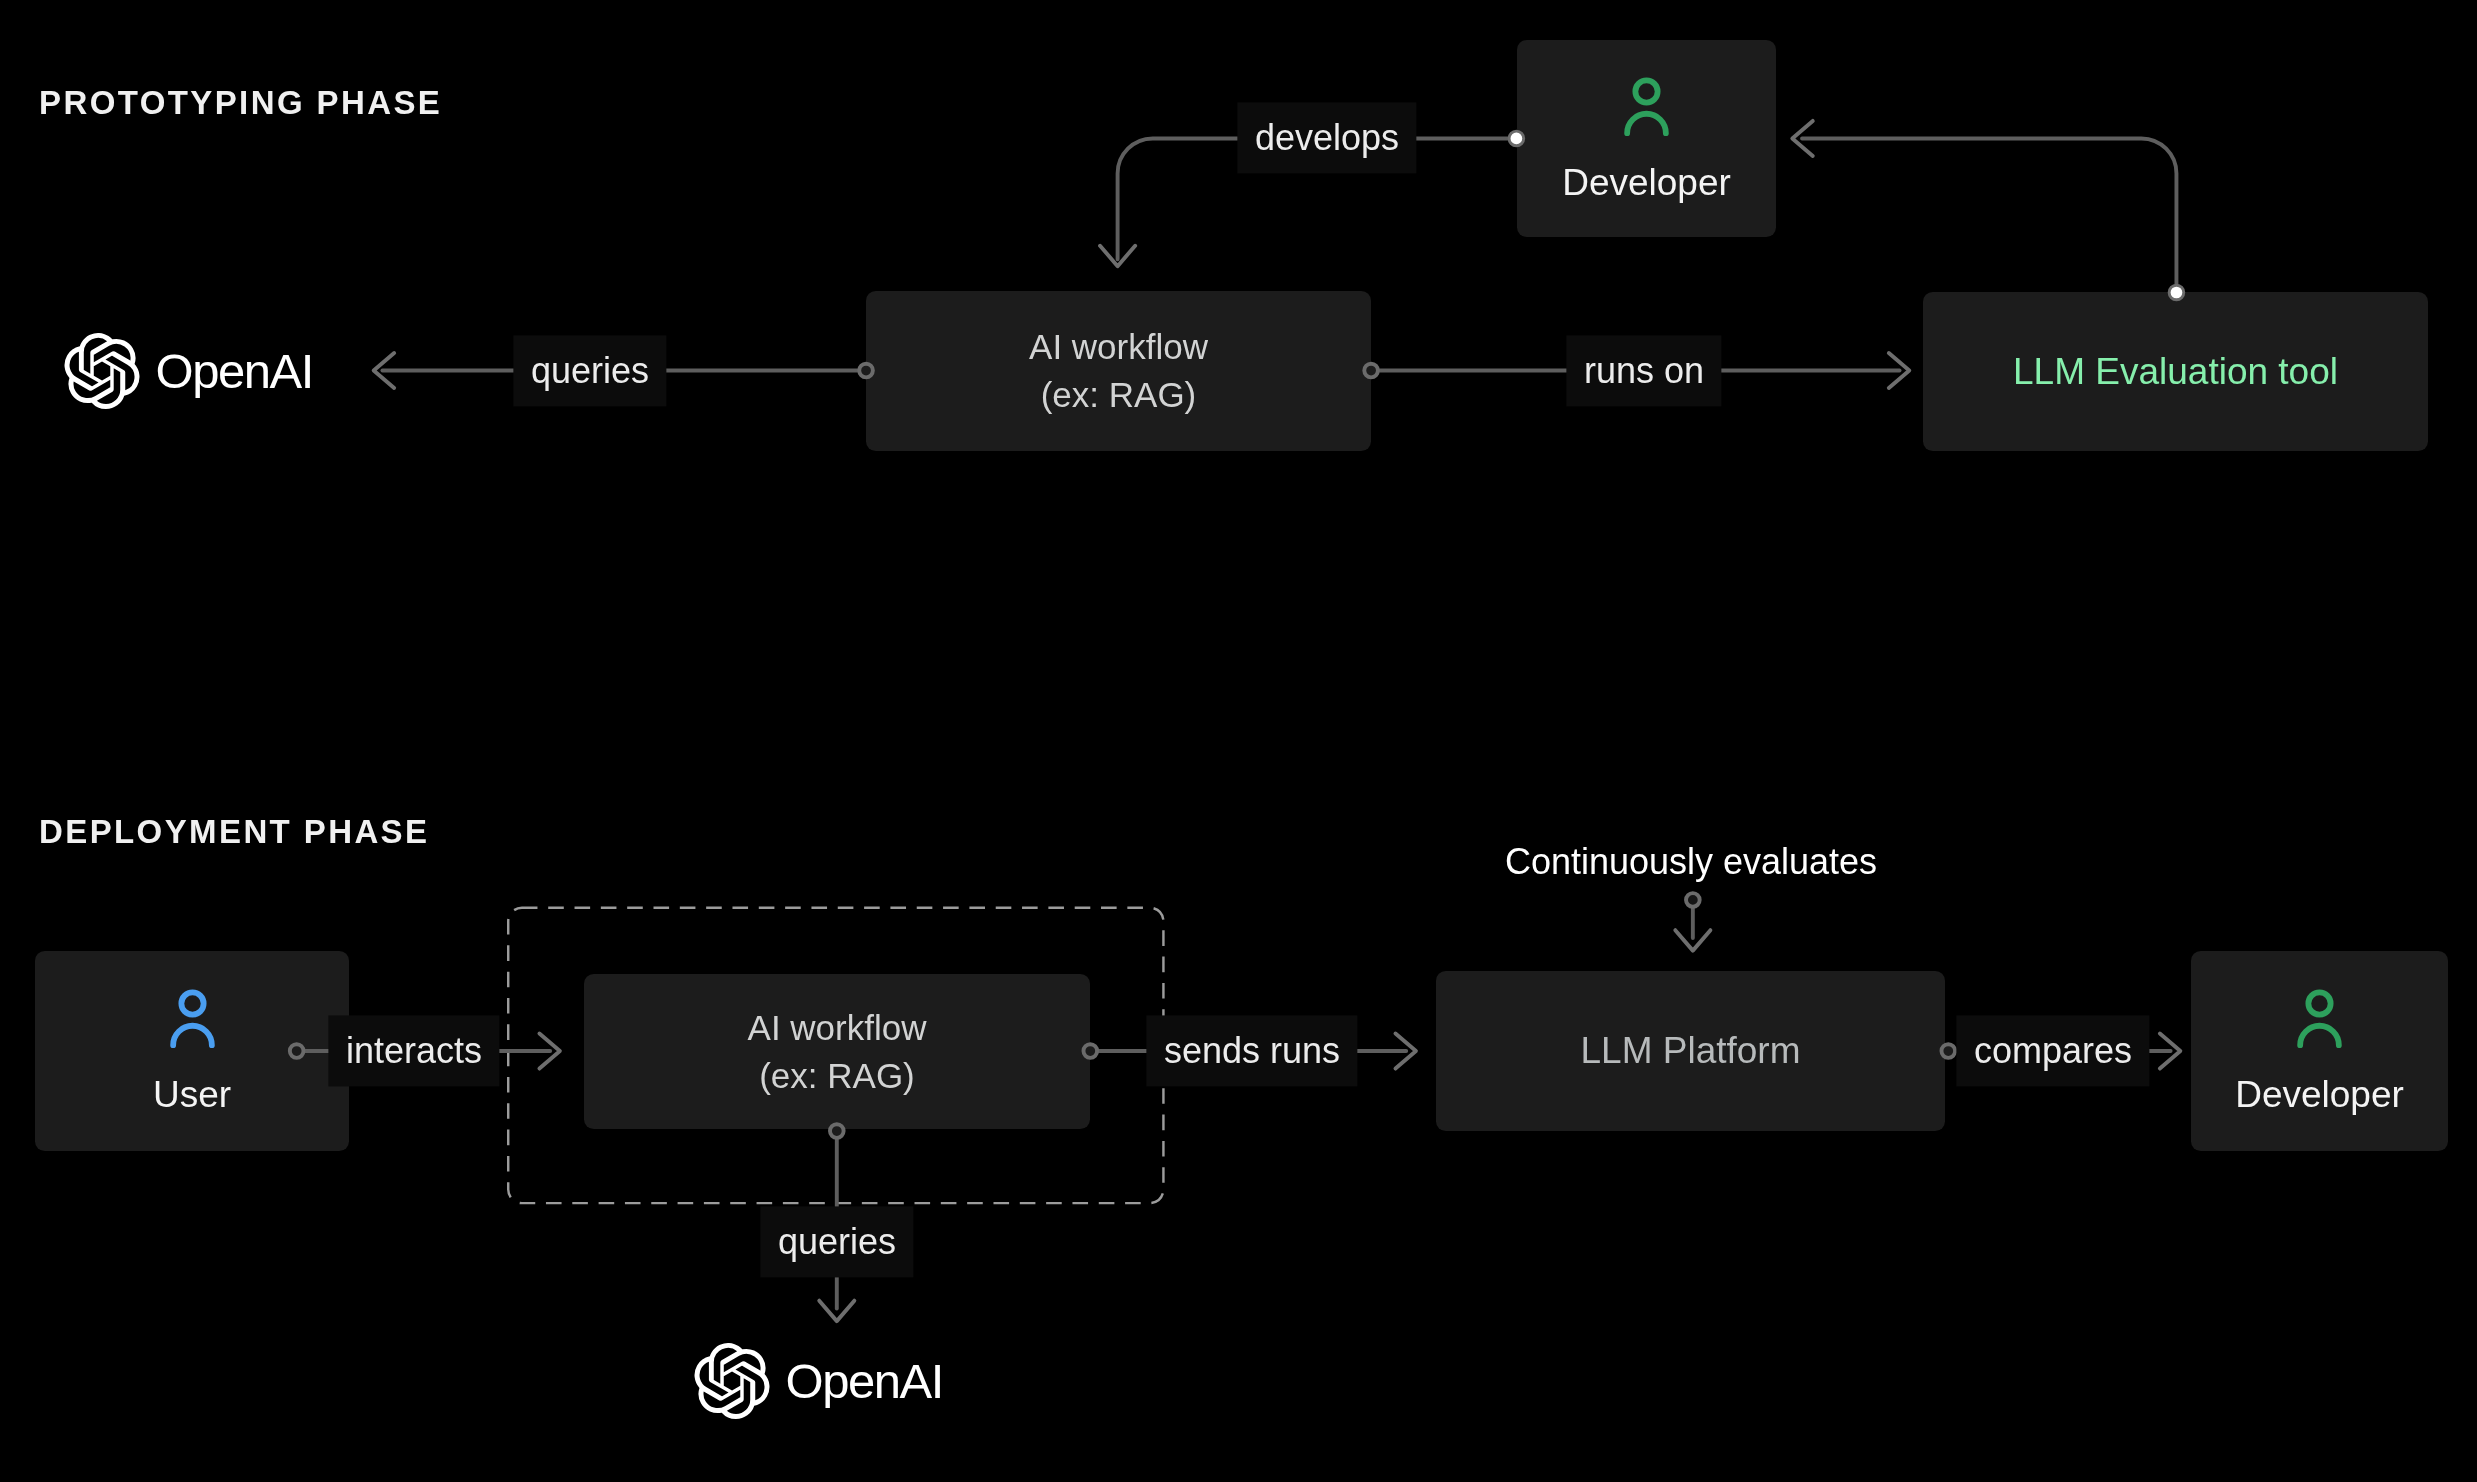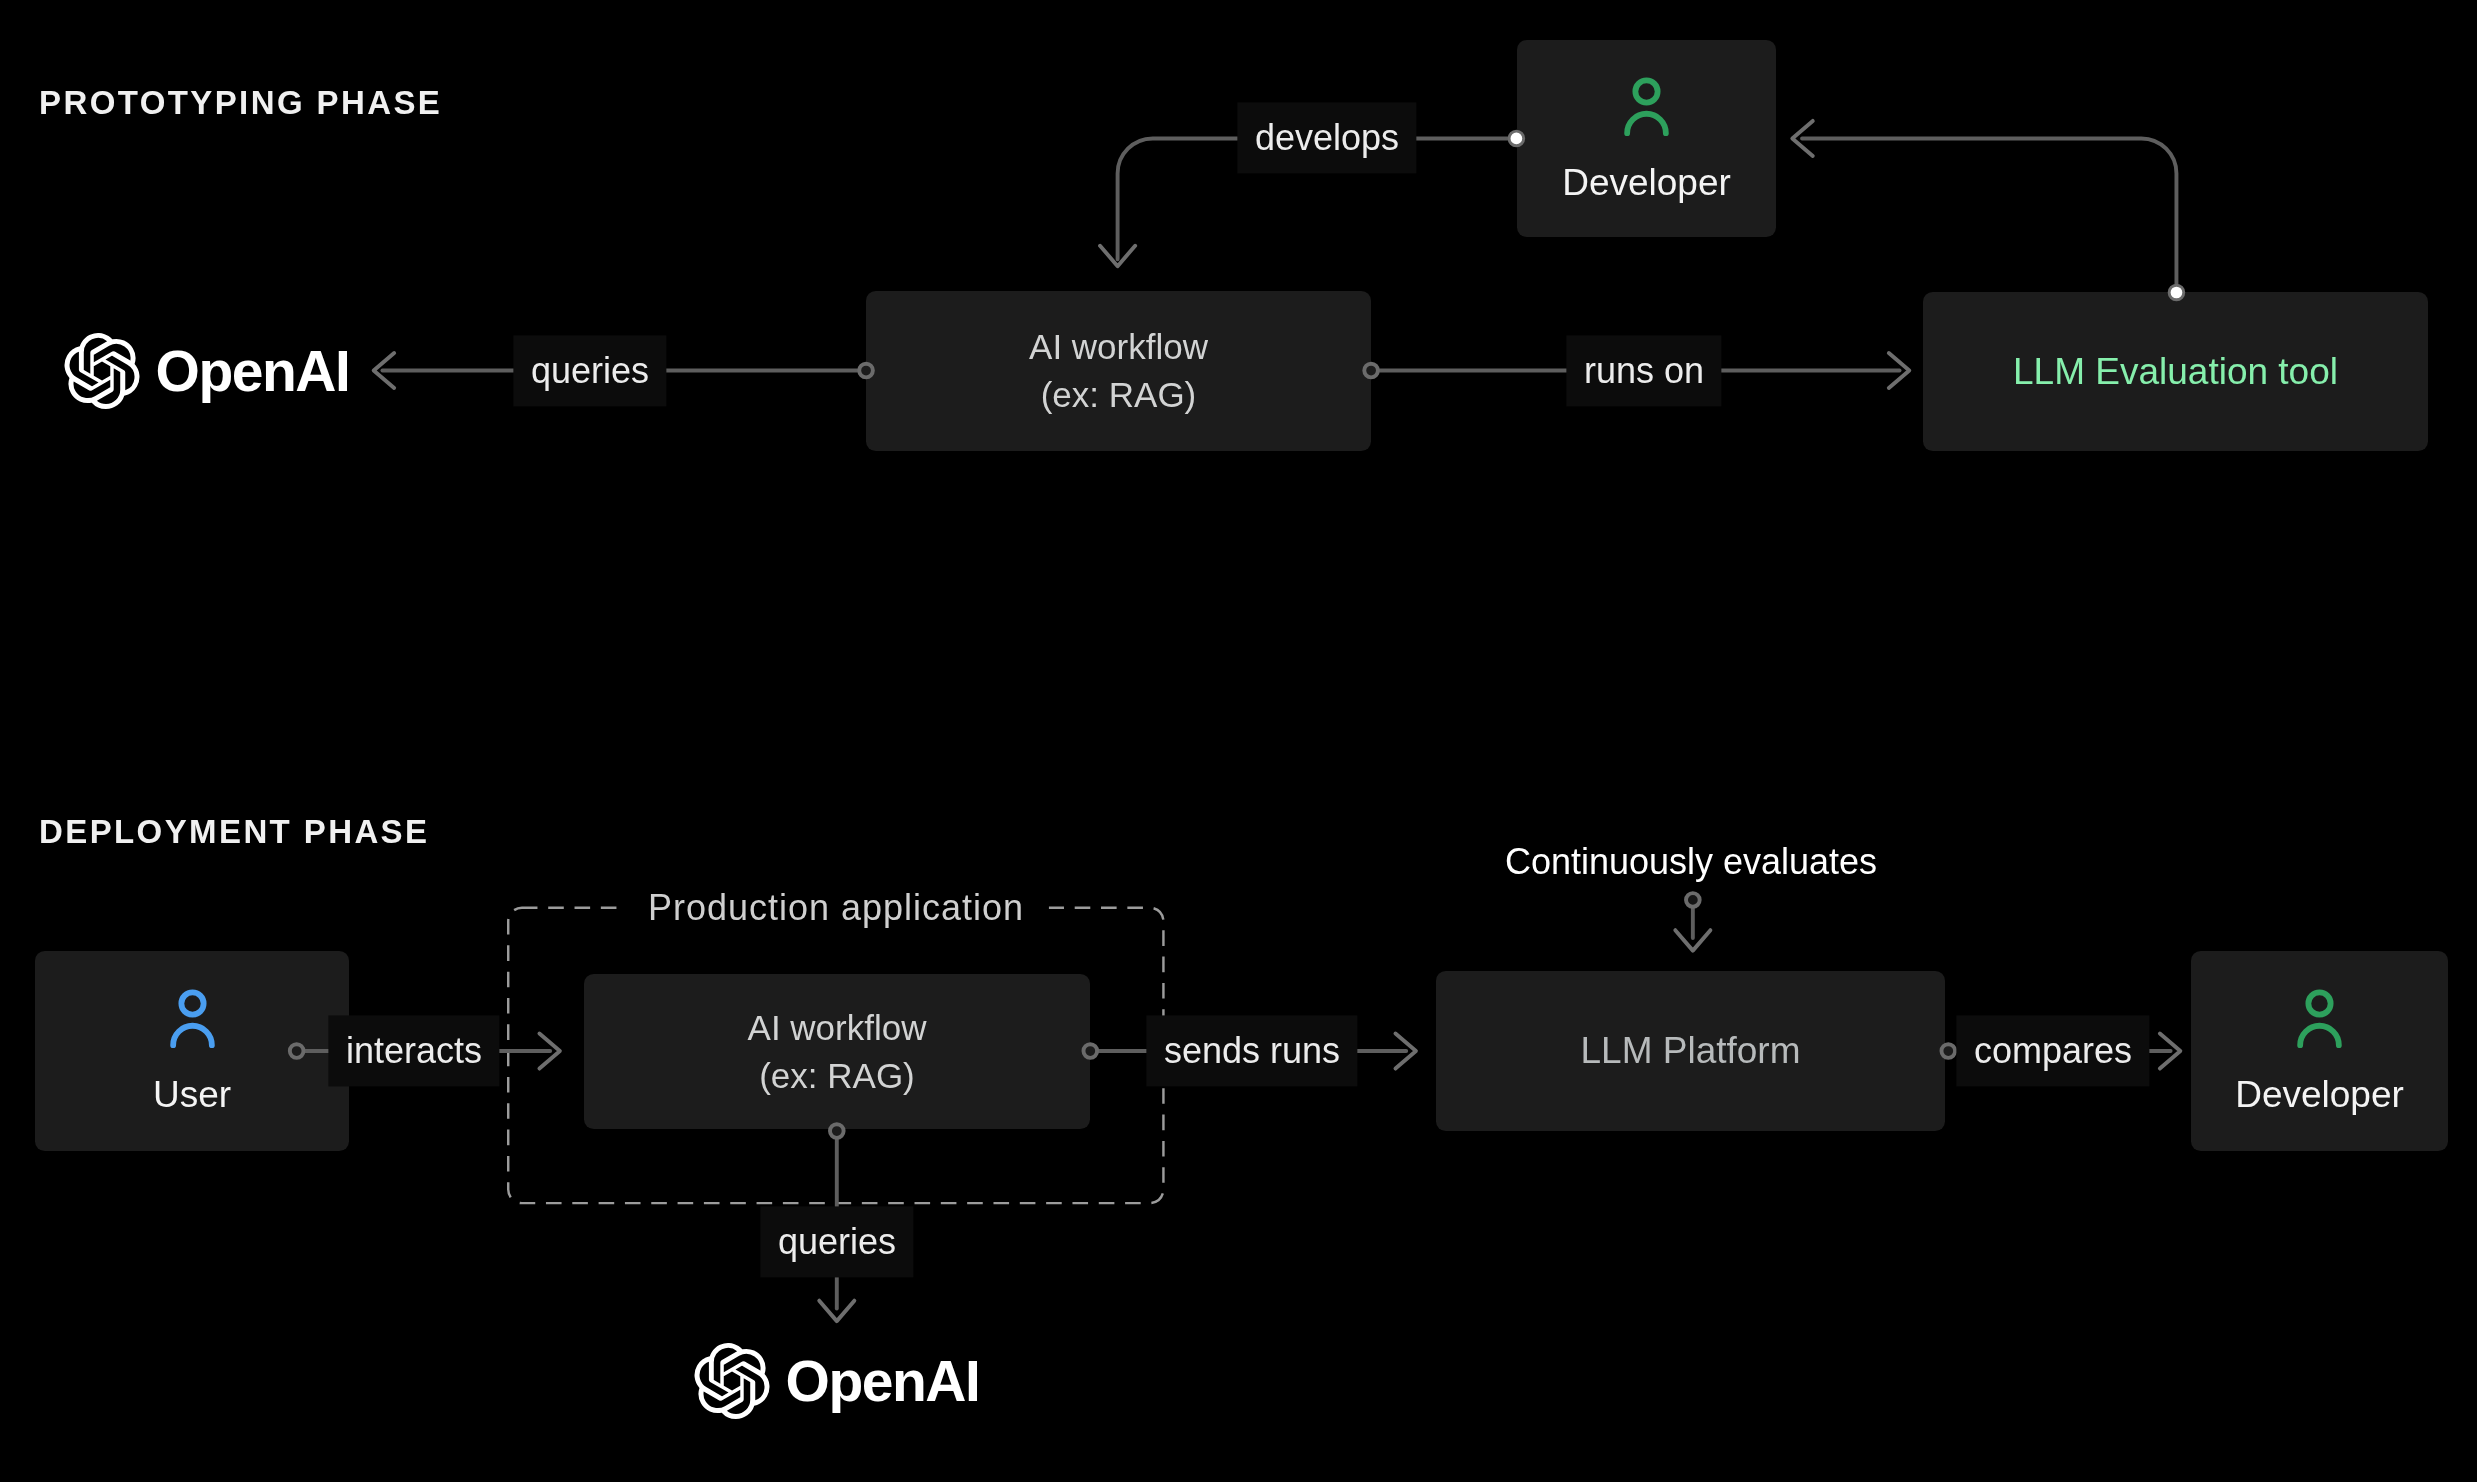--- a/index.html
+++ b/index.html
@@ -24,21 +24,21 @@
   .wf-text { text-align: center; font-size: 35px; line-height: 48px; color: #d2d3d3; }
   .person-box { gap: 25px; padding-top: 3.9px; align-items: center; }
   .person-icon { display: block; }
   .person-icon.green { color: #2da05c; }
   .person-icon.blue  { color: #4a9ef0; }
 
   .openai-lockup {
     position: absolute; display: flex; align-items: center; gap: 15.6px; height: 82px;
   }
   .openai-word {
-    color: #ffffff; font-size: 57px; font-weight: 700; letter-spacing: -1.5px; white-space: nowrap;
+    color: #ffffff; font-size: 49px; font-weight: 400; letter-spacing: -1.5px; white-space: nowrap;
   }
 
   #wires { position: absolute; left: 0; top: 0; z-index: 5; }
   .wire  { stroke: #5e5e5e; stroke-width: 4; fill: none; stroke-linecap: round; }
   .arrow { stroke: #6e6e6e; stroke-width: 4; fill: none; stroke-linecap: round; stroke-linejoin: round; }
   .ring  { fill: #1c1c1c; stroke: #6b6b6b; stroke-width: 4; }
   .ring-dark { fill: #151515; stroke: #6b6b6b; stroke-width: 4; }
   .startdot { fill: #ffffff; stroke: #6b6b6b; stroke-width: 3; }
   .dashed-rect { fill: none; stroke: #9c9c9c; stroke-width: 2.5; stroke-dasharray: 16 11; }
 
@@ -186,16 +186,15 @@
   <div class="edge-label" style="left:1327px; top:138px">develops</div>
   <div class="edge-label" style="left:590px; top:371px">queries</div>
   <div class="edge-label" style="left:1644px; top:371px">runs on</div>
 
   <div class="edge-label" style="left:414px; top:1051px">interacts</div>
   <div class="edge-label" style="left:1252px; top:1051px">sends runs</div>
   <div class="edge-label" style="left:2053px; top:1051px">compares</div>
   <div class="edge-label" style="left:837px; top:1242px">queries</div>
   <div class="edge-label bold-free" style="left:1691px; top:862px">Continuously evaluates</div>
 
-  <div class="container-label" style="left:836px; top:908px">Production application</div>
 
 </div>
 
 
 </body></html>

